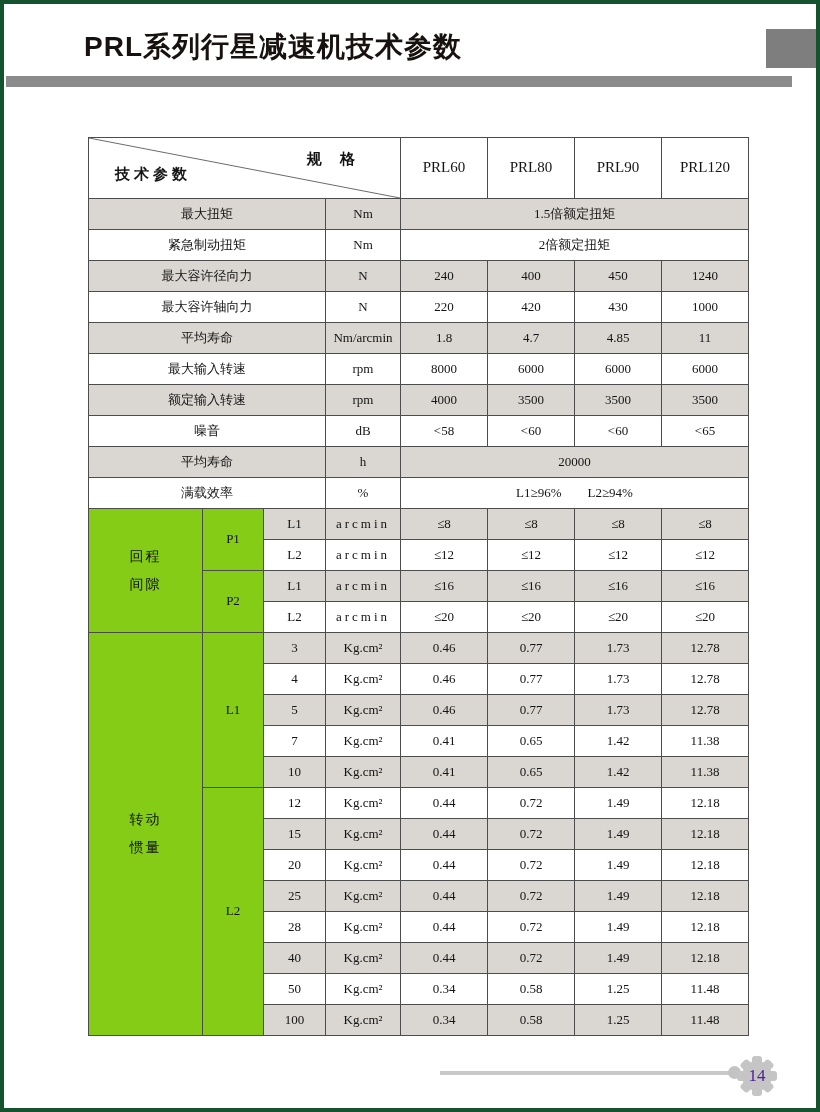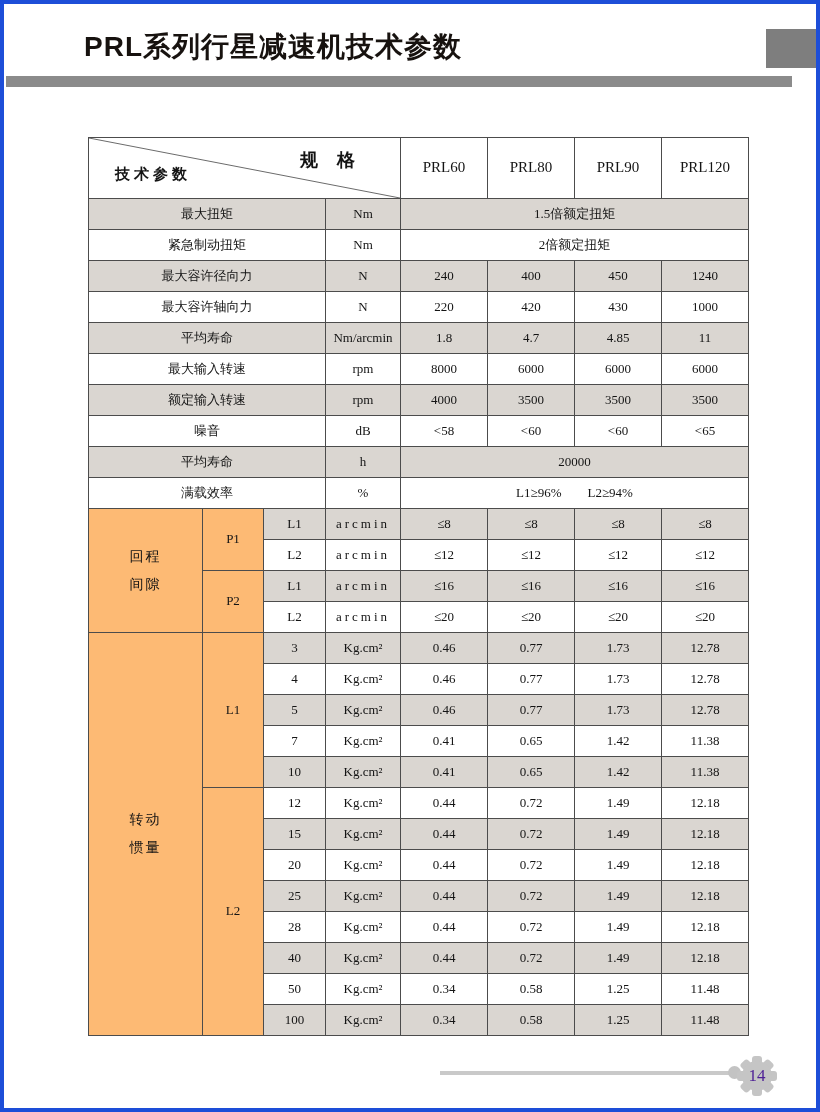--- a/index.html
+++ b/index.html
@@ -1,43 +1,43 @@
 <!DOCTYPE html>
 <html><head>
 <meta charset="utf-8">
 <style>
   html,body{margin:0;padding:0;background:#fff;}
   .page{
     position:relative;width:820px;height:1112px;box-sizing:border-box;
-    background:#fff;border:4px solid #1d4ed8;overflow:hidden;
+    background:#fff;border:4px solid #14532d;overflow:hidden;
     font-family:"Liberation Serif", serif;color:#141414;
   }
   .title{
     position:absolute;left:80px;top:24px;
     font-family:"Liberation Sans", sans-serif;font-weight:bold;
     font-size:28px;letter-spacing:1px;color:#17120f;white-space:nowrap;
   }
   .title-bar{position:absolute;left:2px;top:72px;width:786px;height:11px;background:#8b8b8b;}
   .corner-square{position:absolute;right:-4px;top:25px;width:54px;height:39px;background:#7e7e7e;}
 
   .tablewrap{position:absolute;left:84px;top:133px;}
   table{border-collapse:collapse;table-layout:fixed;width:660px;border:1px solid #444;}
   td{
     border:1px solid #4c4c4c;text-align:center;vertical-align:middle;
     height:30px;padding:0 2px;font-size:13px;line-height:1.15;overflow:hidden;
     background:#fff;
   }
   tr.g td{background:#dad6d1;}
-  tr.g td.keep, td.keep{background:#fdba74;}
+  tr.g td.keep, td.keep{background:#84cc16;}
   .header-row td{height:60px;background:#fff;font-size:15px;}
   td.corner{position:relative;padding:0;}
   td.corner svg{position:absolute;left:0;top:0;width:100%;height:100%;display:block;}
   .corner-top{
     position:absolute;right:38px;top:12px;
-    font-family:"Liberation Sans", sans-serif;font-weight:bold;font-size:18px;letter-spacing:7px;margin-left:12px;
+    font-family:"Liberation Sans", sans-serif;font-weight:bold;font-size:15px;letter-spacing:7px;margin-left:12px;
   }
   .corner-bottom{
     position:absolute;left:26px;bottom:16px;
     font-family:"Liberation Sans", sans-serif;font-weight:bold;font-size:15px;letter-spacing:4px;
   }
   td.sect{font-size:14px;letter-spacing:2px;line-height:2.0;white-space:pre-line;margin-top:35px;}
   td.pre{white-space:pre;}
   td.arc{letter-spacing:3px;}
 
   .footer-line{position:absolute;left:436px;top:1067px;width:297px;height:4px;background:#c9c9c9;}

